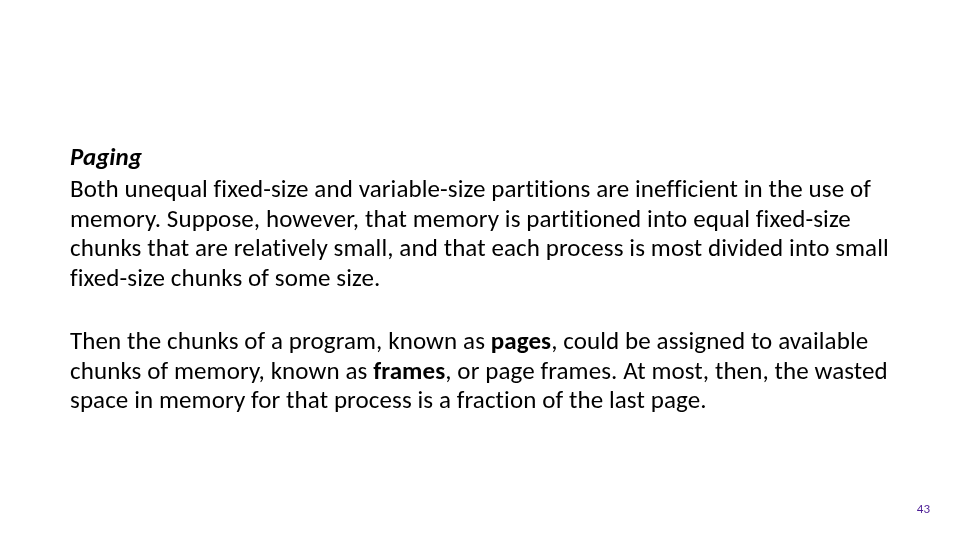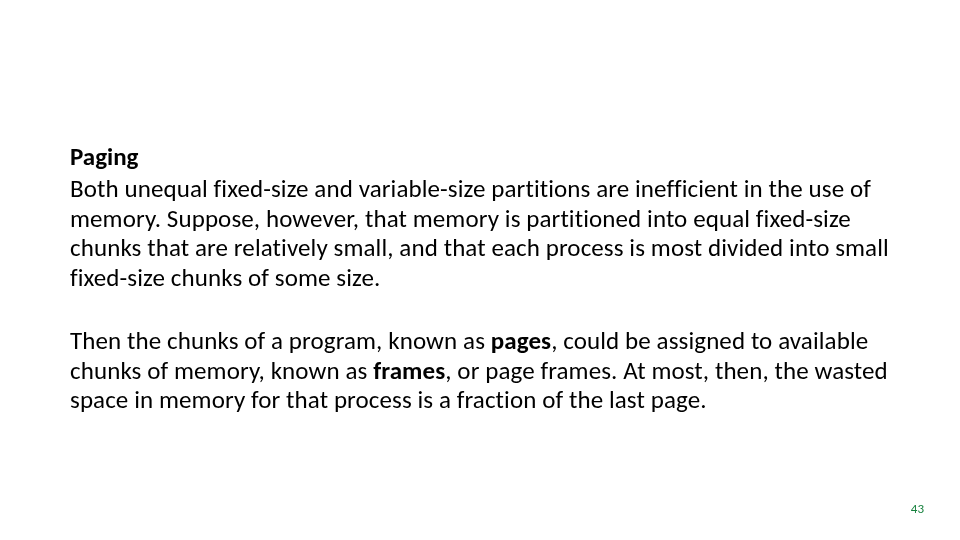--- a/index.html
+++ b/index.html
@@ -17,39 +17,40 @@
     position: absolute;
     left: 70px;
     top: 142px;
     width: 830px;
   }
   .heading {
     font-weight: 700;
     font-size: 25px;
     line-height: 1.2;
     margin-bottom: 2px;
+    font-style: italic;
   }
   .para {
     font-size: 25px;
     line-height: 1.18;
     margin-bottom: 34px;
     letter-spacing: 0.1px;
   }
   .para:last-of-type {
     margin-bottom: 0;
   }
   .bold {
     font-weight: 700;
   }
   .page-num {
     position: absolute;
-    right: 36px;
+    right: 30px;
     bottom: 24px;
     font-size: 13px;
-    color: #15803d;
+    color: #4c1d95;
     text-align: right;
   }
 </style>
 </head>
 <body>
 
 <div class="slide">
   <div class="heading">Paging</div>
   <div class="para">Both unequal fixed-size and variable-size partitions are inefficient in the use of memory. Suppose, however, that memory is partitioned into equal fixed-size chunks that are relatively small, and that each process is most divided into small fixed-size chunks of some size.</div>
   <div class="para">

